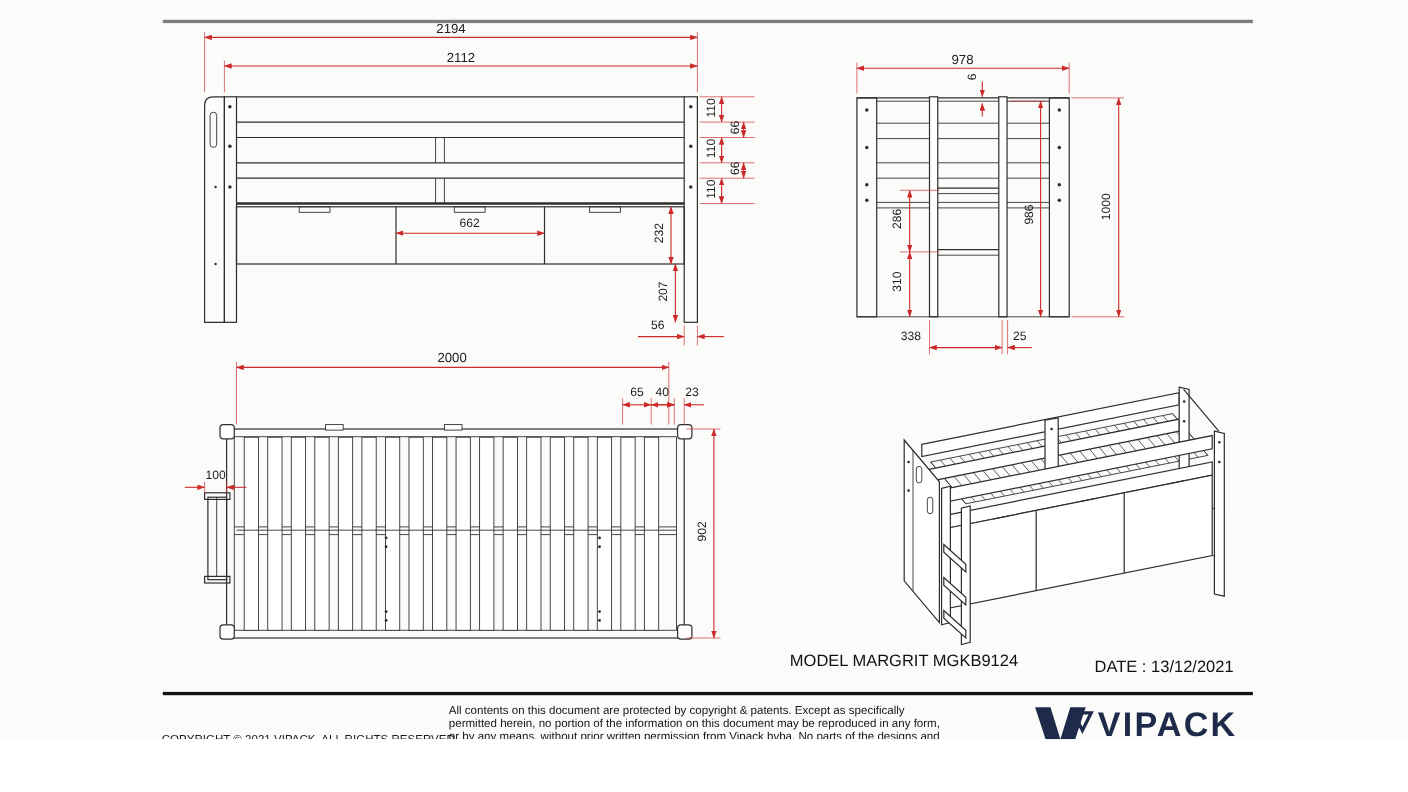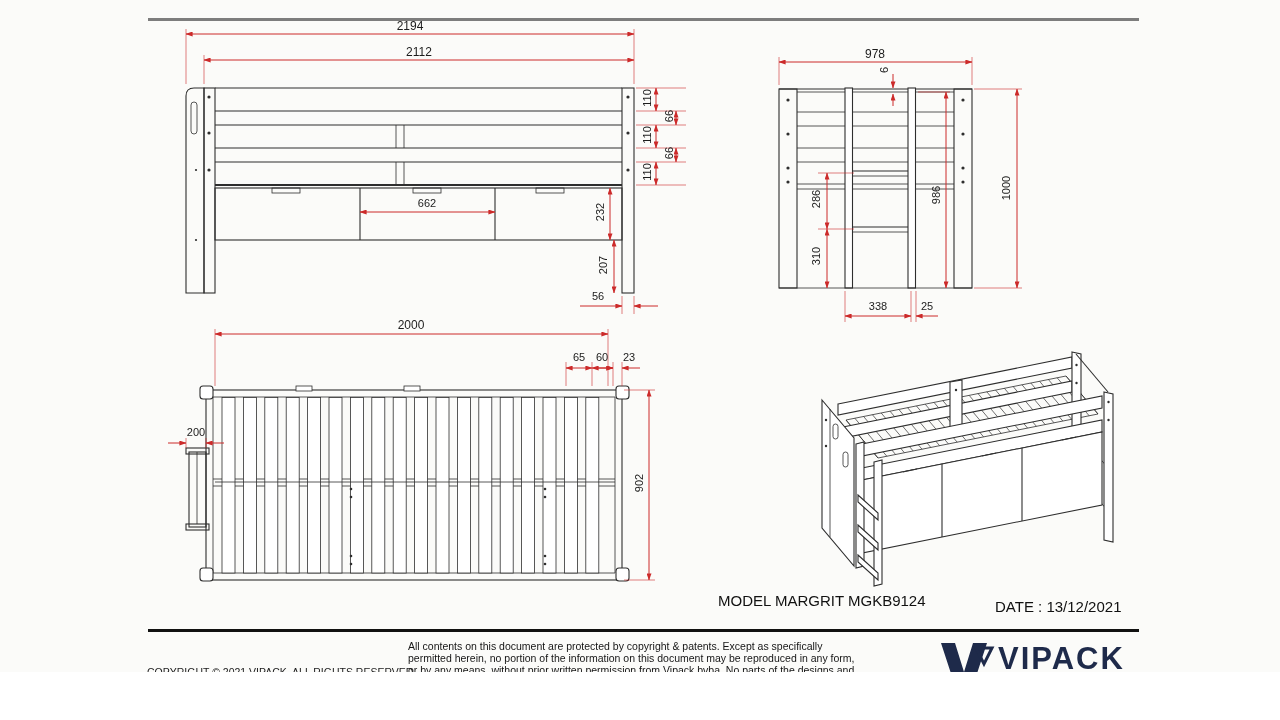--- a/index.html
+++ b/index.html
@@ -313,28 +313,28 @@
   <span class="dim vdim" style="left:600px;top:214px">232</span>
   <span class="dim vdim" style="left:603px;top:267px">207</span>
   <span class="dim" style="left:598px;top:298px">56</span>
 
   <span class="dim lg" style="left:875px;top:55px">978</span>
   <span class="dim vdim" style="left:884px;top:72px">6</span>
   <span class="dim vdim" style="left:936px;top:197px">986</span>
   <span class="dim vdim" style="left:1006px;top:190px">1000</span>
   <span class="dim vdim" style="left:816px;top:201px">286</span>
   <span class="dim vdim" style="left:816px;top:258px">310</span>
-  <span class="dim" style="left:878px;top:308px">338</span>
+  <span class="dim" style="left:828px;top:308px">338</span>
   <span class="dim" style="left:927px;top:308px">25</span>
 
   <span class="dim lg" style="left:411px;top:326px">2000</span>
   <span class="dim" style="left:579px;top:359px">65</span>
-  <span class="dim" style="left:602px;top:359px">60</span>
+  <span class="dim" style="left:602px;top:359px">40</span>
   <span class="dim" style="left:629px;top:359px">23</span>
-  <span class="dim" style="left:196px;top:434px">200</span>
+  <span class="dim" style="left:196px;top:434px">100</span>
   <span class="dim vdim" style="left:639px;top:485px">902</span>
 
   <span class="info" style="left:718px;top:592px">MODEL MARGRIT MGKB9124</span>
   <span class="info" style="left:995px;top:598px">DATE : 13/12/2021</span>
 
   <div class="midline"></div>
 
   <span class="copyright">COPYRIGHT  © 2021 VIPACK, ALL RIGHTS RESERVED</span>
   <div class="legal">All contents on this document are protected by copyright &amp; patents. Except as specifically permitted herein, no portion of the information on this document may be reproduced in any form, or by any means, without prior written permission from Vipack bvba. No parts of the designs and the products can be copied or transmitted. Product and drawings under Patent and Copyright.</div>
 

